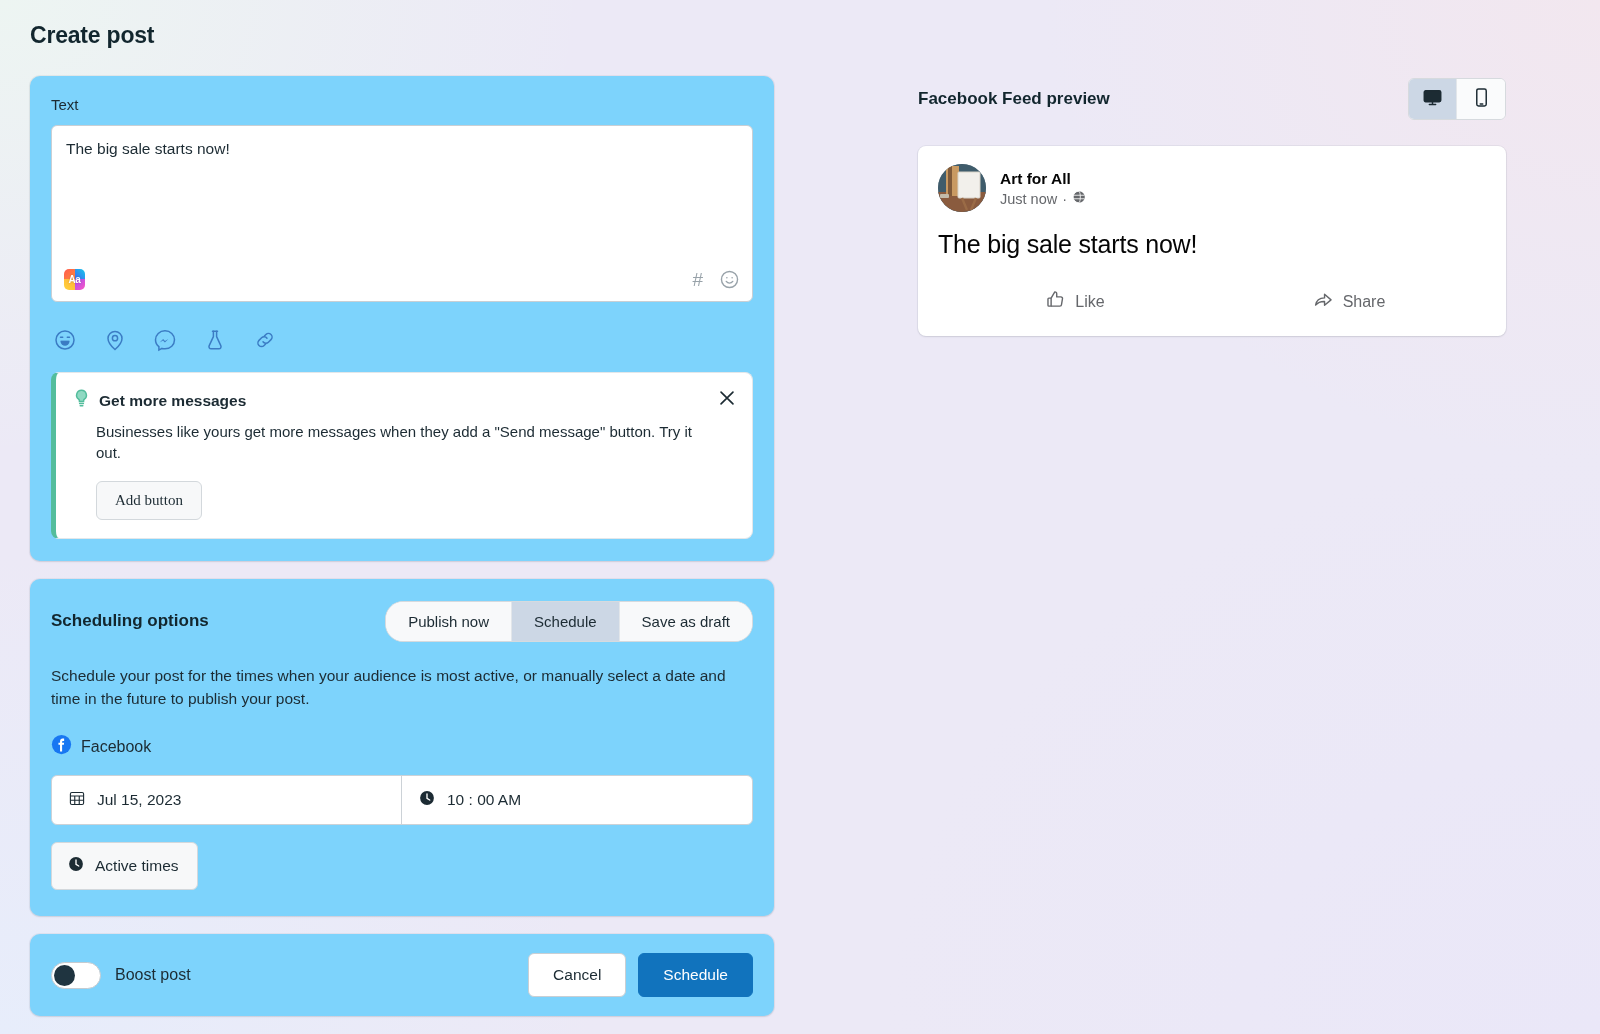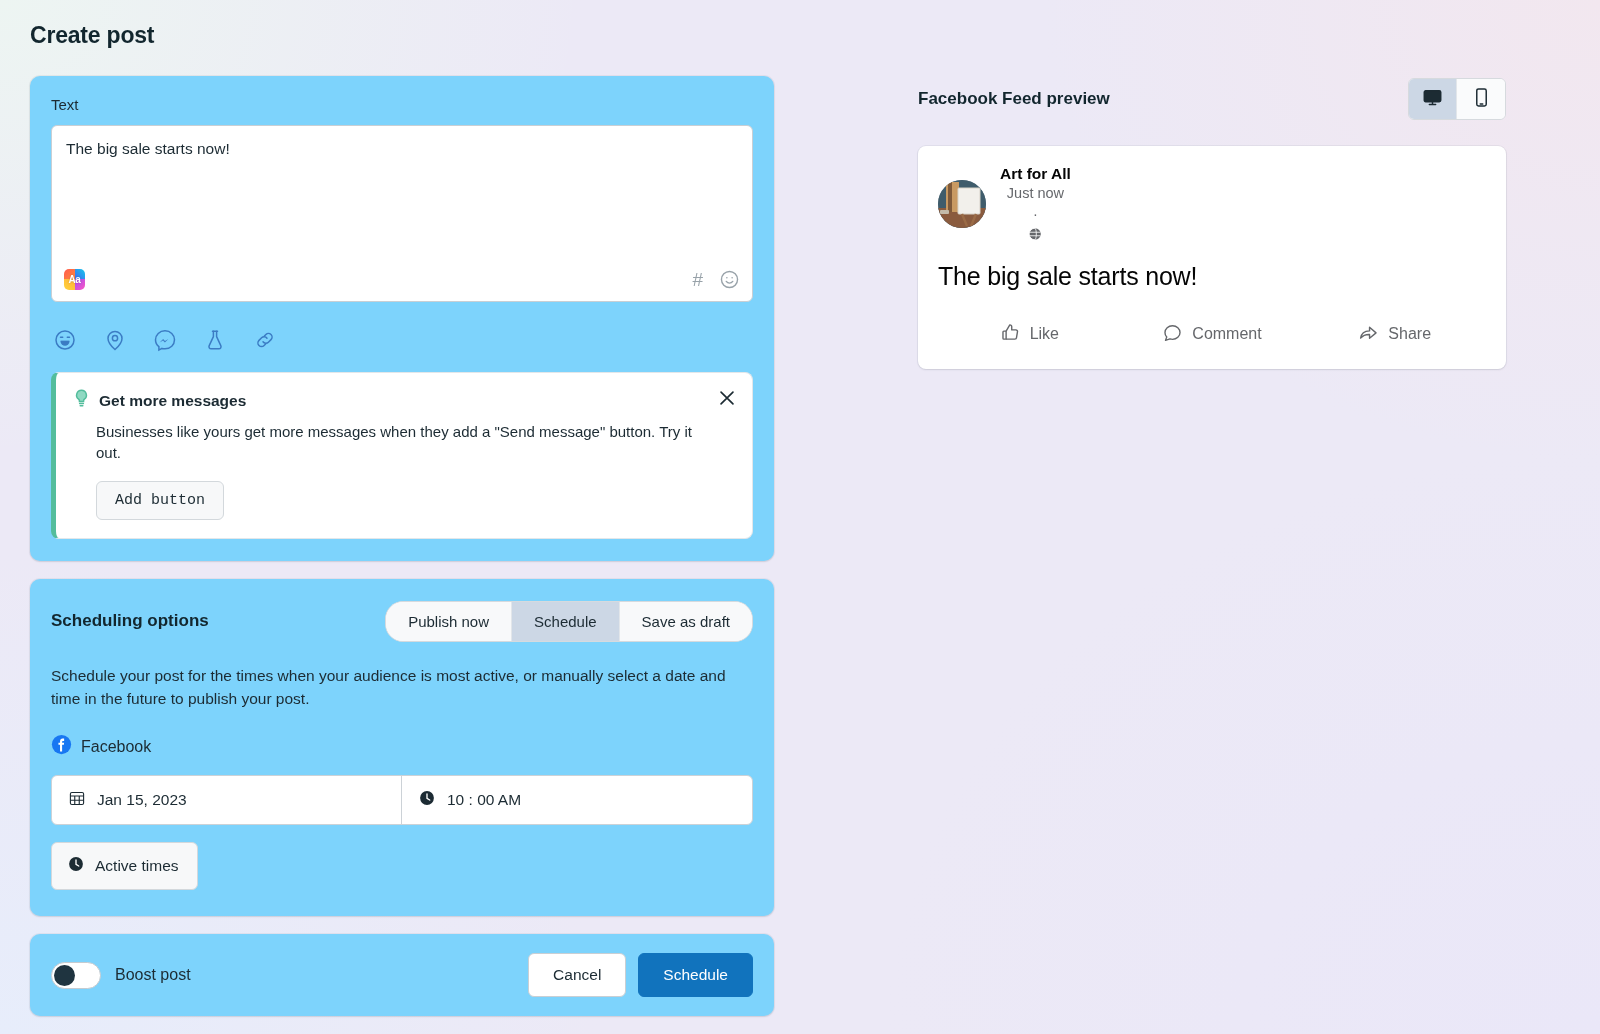--- a/index.html
+++ b/index.html
@@ -103,21 +103,21 @@
   }
   .tip-btn {
     margin: 17px 0 0 22px;
     display: inline-block;
     padding: 10px 18px;
     font-size: 15px; color: #1c2b33;
     background: #f7f8f9;
     border: 1px solid #d3d8dc;
     border-radius: 6px;
     cursor: pointer;
-    font-family: Liberation Mono, monospace;
+    font-family: Liberation Serif, serif;
   }
 
   
   .sched { margin-top: 18px; padding: 22px 21px 26px 21px; }
   .sched-top { display: flex; align-items: center; justify-content: space-between; }
   .sched-title { font-size: 17px; font-weight: 700; color: #12262e; }
 
   .tabs {
     display: flex;
     border: 1px solid #d6dade;
@@ -212,21 +212,21 @@
     background: #fff; border-radius: 8px;
     box-shadow: 0 1px 2px rgba(27,43,52,.10), 0 0 0 1px rgba(27,43,52,.05);
     padding: 18px 20px 16px 20px;
   }
   .fb-head { display: flex; align-items: center; gap: 14px; }
   .avatar {
     width: 48px; height: 48px; border-radius: 50%; overflow: hidden;
     position: relative; flex: none; background: #6d7f8c;
   }
   .fb-author { font-size: 15.5px; font-weight: 700; color: #050505; line-height: 1.25; }
-  .fb-meta { font-size: 14.5px; color: #65676b; display: flex; align-items: center; gap: 5px; margin-top: 2px; flex-direction: column; }
+  .fb-meta { font-size: 14.5px; color: #65676b; display: flex; align-items: center; gap: 5px; margin-top: 2px; }
   .fb-text { font-size: 25px; color: #050505; margin: 17px 0 0 0; line-height: 1.25; letter-spacing: -.2px; }
   .fb-actions {
     display: flex; margin-top: 19px; padding-top: 4px;
   }
   .fb-action {
     flex: 1; display: flex; align-items: center; justify-content: center; gap: 9px;
     font-size: 16px; color: #65676b; cursor: pointer; padding: 6px 0;
   }
 </style>
 </head>
@@ -341,21 +341,21 @@
     </div>
 
     <div class="dt-row">
       <div class="dt-cell date">
         <span>
           <svg width="18" height="18" viewBox="0 0 24 24" fill="none" stroke="#1c2b33" stroke-width="1.5">
             <rect x="3.2" y="4.6" width="17.6" height="16" rx="2"></rect>
             <path d="M3.2 9.4h17.6M9 9.4v11.2M15 9.4v11.2M3.2 15h17.6"></path>
           </svg>
         </span>
-        <span>Jan 15, 2023</span>
+        <span>Jul 15, 2023</span>
       </div>
       <div class="dt-cell time">
         <span>
           <svg width="18" height="18" viewBox="0 0 24 24">
             <circle cx="12" cy="12" r="9.2" fill="#1c2b33"></circle>
             <path d="M12 6.6v5.9l3.6 2.2" stroke="#fff" stroke-width="1.8" fill="none" stroke-linecap="round"></path>
           </svg>
         </span>
         <span>10 : 00 AM</span>
       </div>
@@ -445,28 +445,20 @@
         <span>
           <svg width="21" height="21" viewBox="0 0 24 24" fill="none" stroke="#65676b" stroke-width="1.6" stroke-linejoin="round">
             <path d="M7 10.4v9.2H4.4a1 1 0 0 1-1-1v-7.2a1 1 0 0 1 1-1H7z"></path>
             <path d="M7 10.4l4.2-7.1c1.3 0 2.2 1 2.2 2.2V9h4.8a1.8 1.8 0 0 1 1.8 2.1l-1.1 6.6a2 2 0 0 1-2 1.9H7"></path>
           </svg>
         </span>
         <span>Like</span>
       </div>
       <div class="fb-action">
         <span>
-          <svg width="21" height="21" viewBox="0 0 24 24" fill="none" stroke="#65676b" stroke-width="1.6" stroke-linejoin="round">
-            <path d="M20.6 12c0 4.3-3.8 7.8-8.6 7.8-1 0-2-.2-2.9-.5L4 21l1.4-3.8A7.4 7.4 0 0 1 3.4 12c0-4.3 3.8-7.8 8.6-7.8s8.6 3.5 8.6 7.8z"></path>
-          </svg>
-        </span>
-        <span>Comment</span>
-      </div>
-      <div class="fb-action">
-        <span>
           <svg width="21" height="21" viewBox="0 0 24 24" fill="none" stroke="#65676b" stroke-width="1.6" stroke-linecap="round" stroke-linejoin="round">
             <path d="M3 18.4c.8-5.4 4.6-8 10.2-8.2V6l7.4 6.4-7.4 6.2v-4.3c-4.3-.2-7.4.9-10.2 4.1z"></path>
           </svg>
         </span>
         <span>Share</span>
       </div>
     </div>
   </div>
 </div>
 

